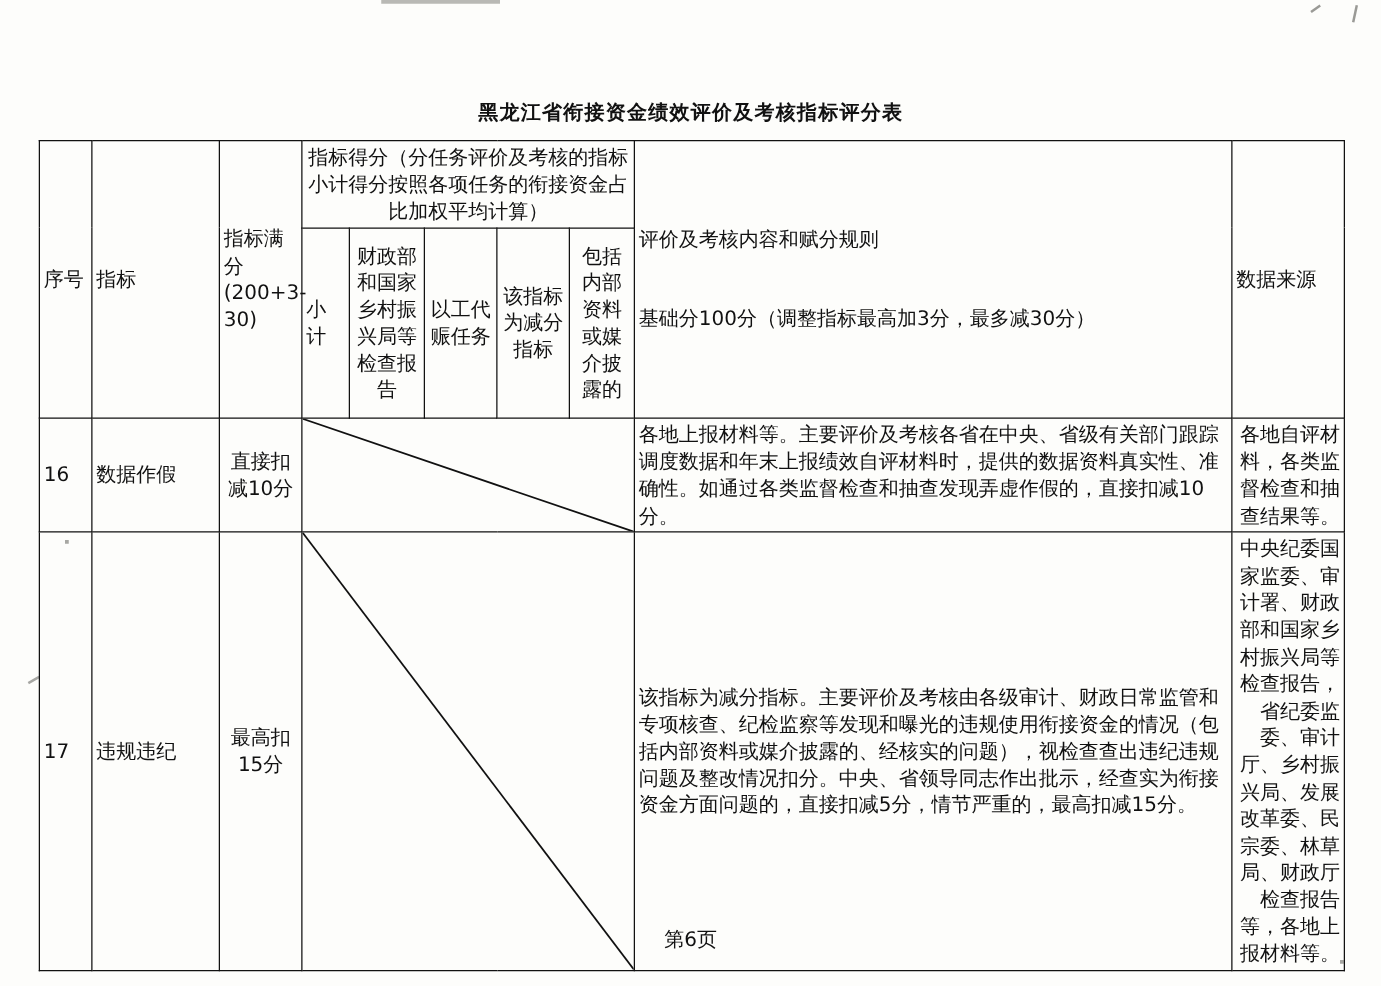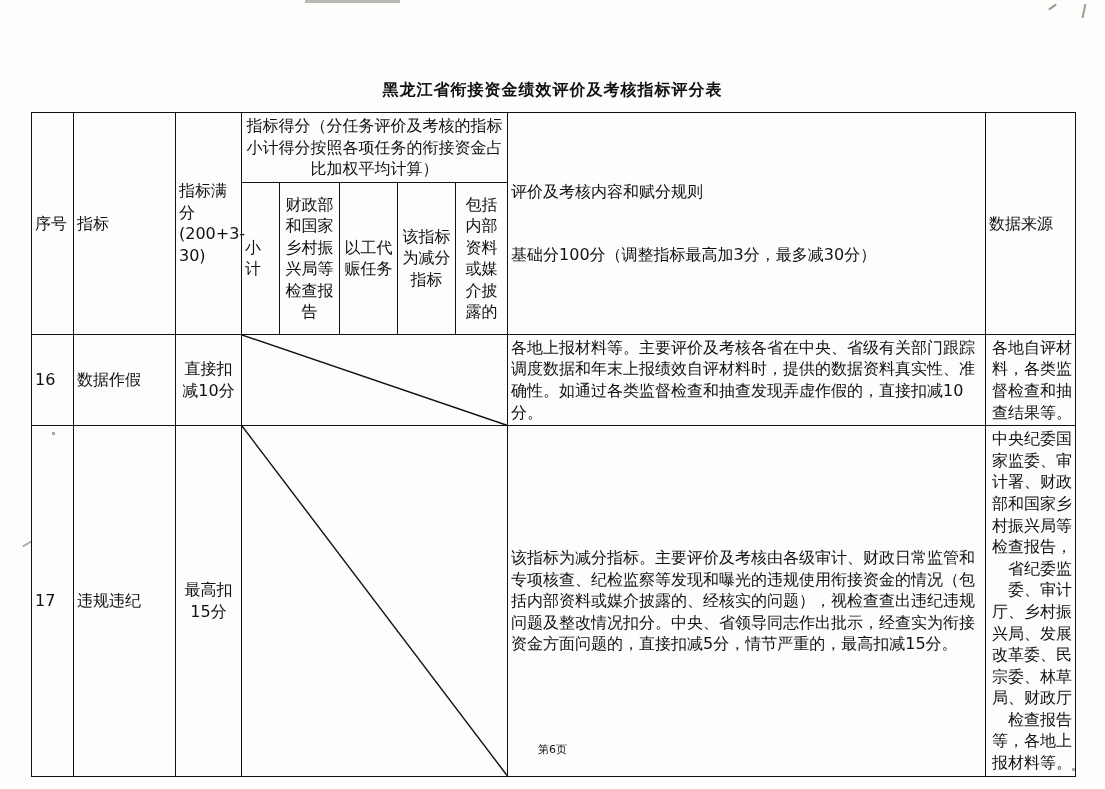--- a/index.html
+++ b/index.html
@@ -133,21 +133,21 @@
     width: 100%;
     height: 100%;
     display: block;
   }
   .page-footer {
     position: absolute;
     left: 0;
     top: 742px;
     width: 1105px;
     text-align: center;
-    font-size: 11px;
+    font-size: 16px;
     font-family: "DejaVu Sans", "Liberation Sans", sans-serif;
   }
   .hdr-tall {
     height: 152px;
   }
 </style>
 </head>
 <body>
 
 <div class="page">

